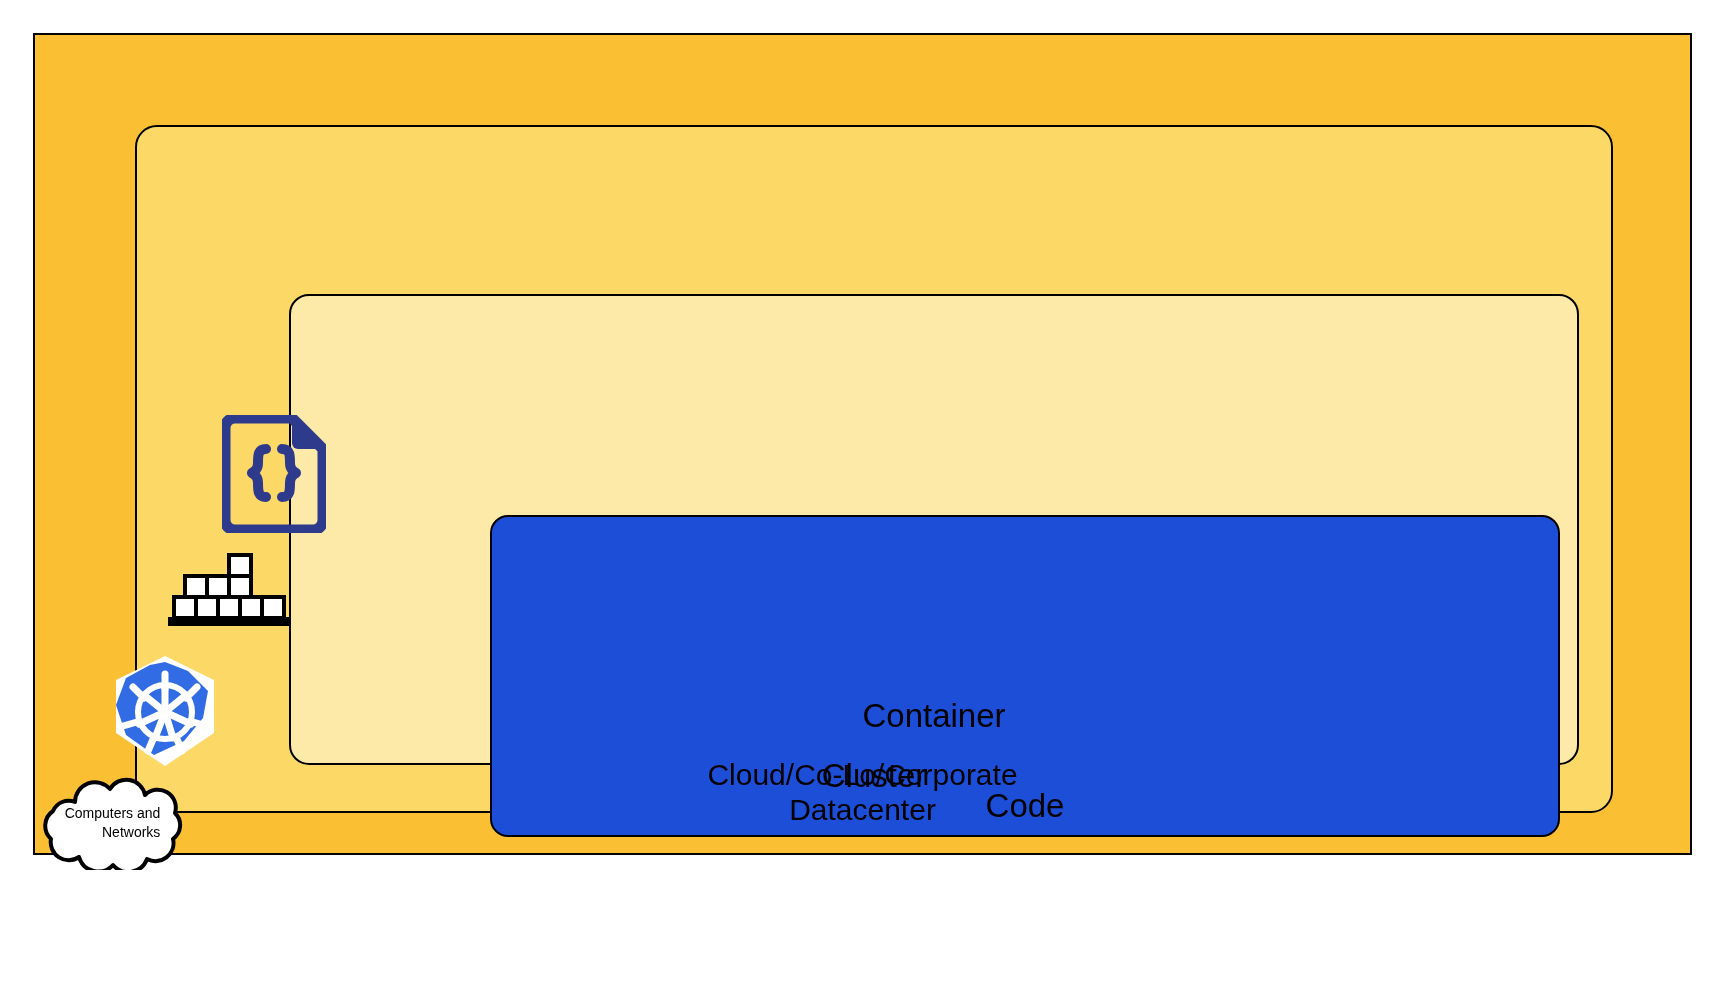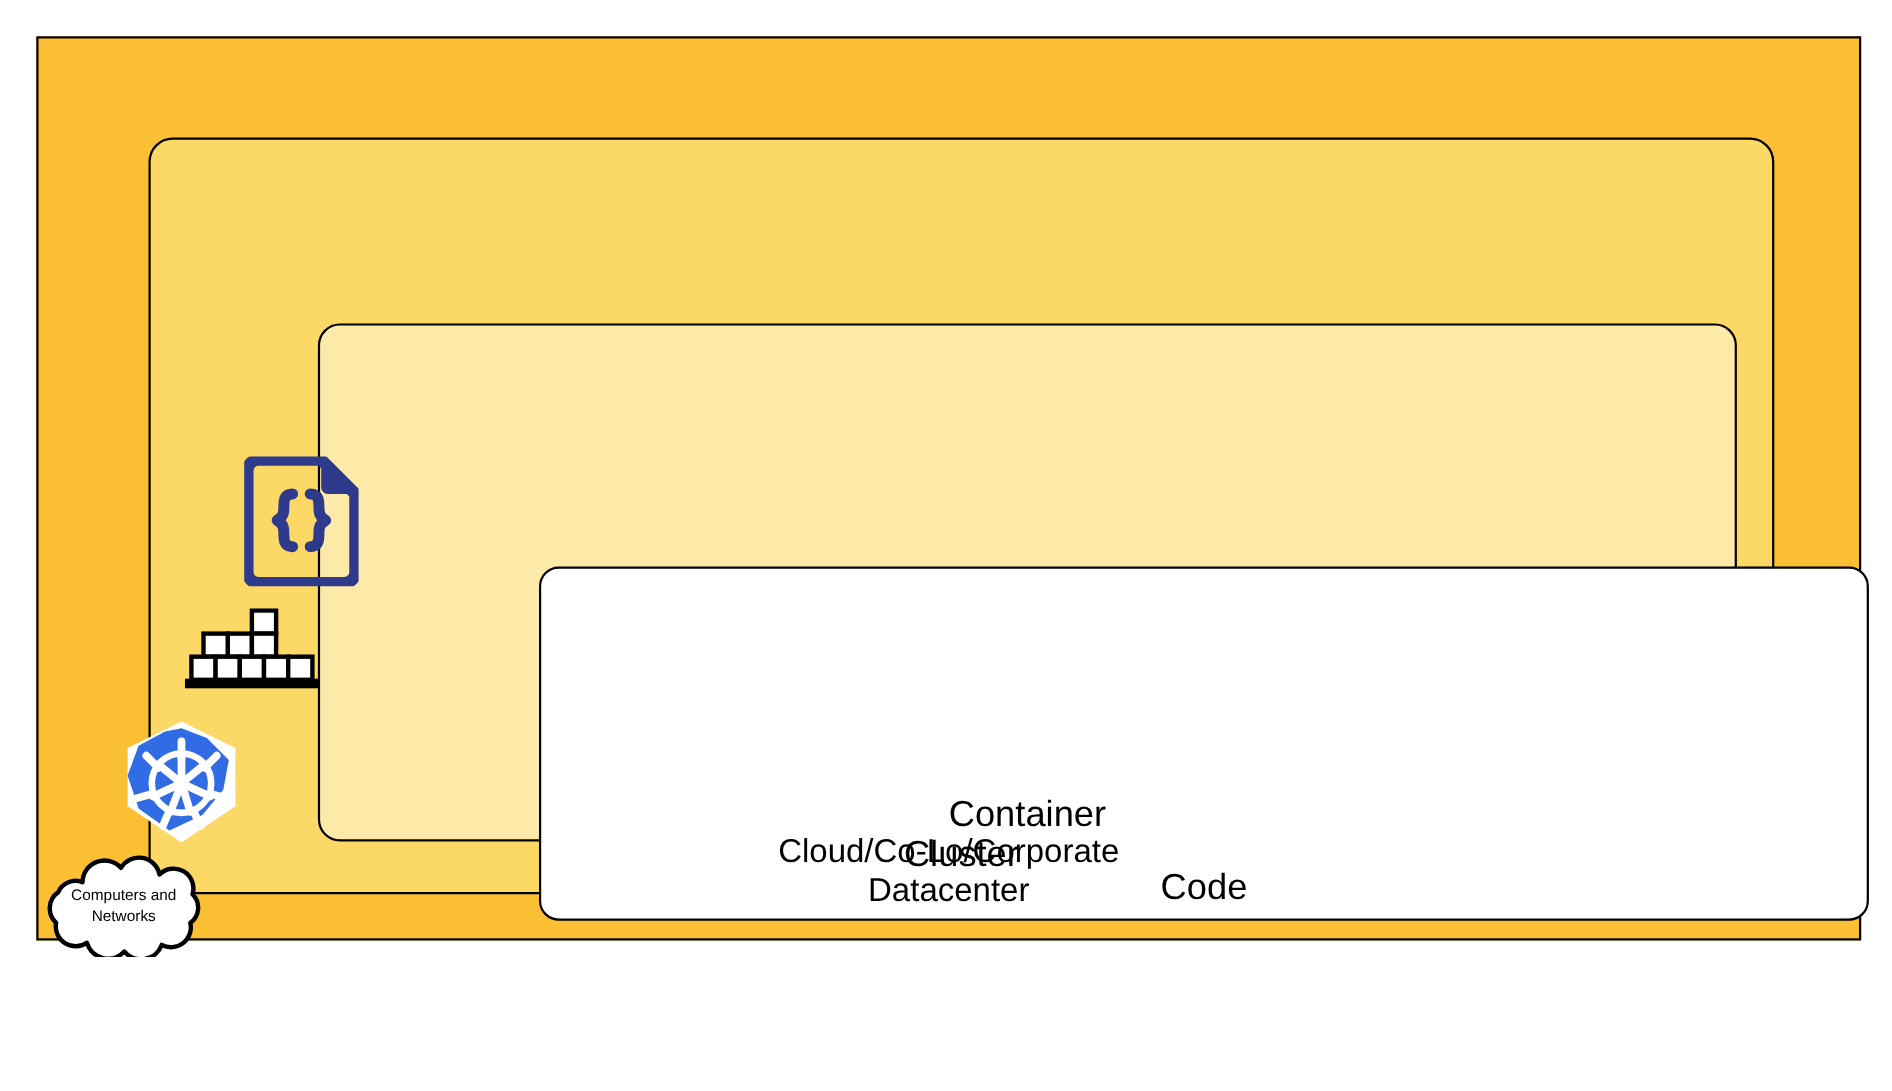--- a/index.html
+++ b/index.html
@@ -38,38 +38,38 @@
   #layer-container{
     left:152px; top:167px;
     width:1290px; height:471px;
     background:#fde9a8;
     border-radius:20px;
   }
 
   
   #layer-code{
     left:199px; top:219px;
-    width:1209px; height:322px;
-    background:#ffffff;
+    width:1070px; height:322px;
+    background:#1d4ed8;
     border-radius:18px;
   }
 
   
   .caption{
     position:absolute;
     width:100%;
     text-align:center;
     color:#000000;
     font-weight:400;
     line-height:1.15;
     white-space:pre-line;
     user-select:none;
   }
   #caption-code      { bottom:10px; font-size:33px; }
-  #caption-container { bottom:4px; font-size:33px; }
+  #caption-container { bottom:28px; font-size:33px; }
   #caption-cluster   { bottom:16px; font-size:33px;text-align:center; }
   #caption-datacenter{ bottom:26px; font-size:30px; }
 
   
   .icon{ position:absolute; }
 
   #icon-code      { left:222px; top:415px;  width:104px; height:118px; }
   #icon-container { left:168px; top:553px;  width:122px; height:73px;  }
   #icon-kubernetes{ left:110px; top:655px;  width:110px; height:112px; }
 
@@ -81,21 +81,21 @@
   }
   #cloud-computers-networks .cloud-label{
     position:absolute;
     left:0; top:0;
     width:155px; height:95px;
     display:flex; flex-direction:column;
     align-items:center; justify-content:center;
     font-size:14px;
     line-height:1.35;
     color:#000000;
-    text-align:center;
+    text-align:right;
     white-space:pre-line;
     user-select:none;
   }
 </style>
 </head>
 <body>
 
 <div id="stage">
 
   <div class="layer" id="layer-datacenter">

